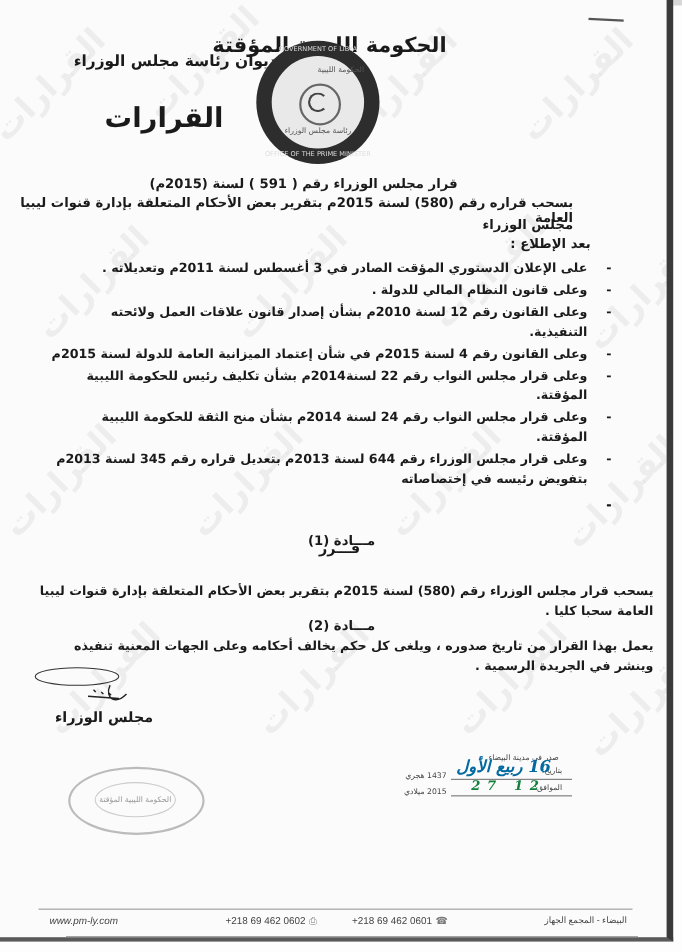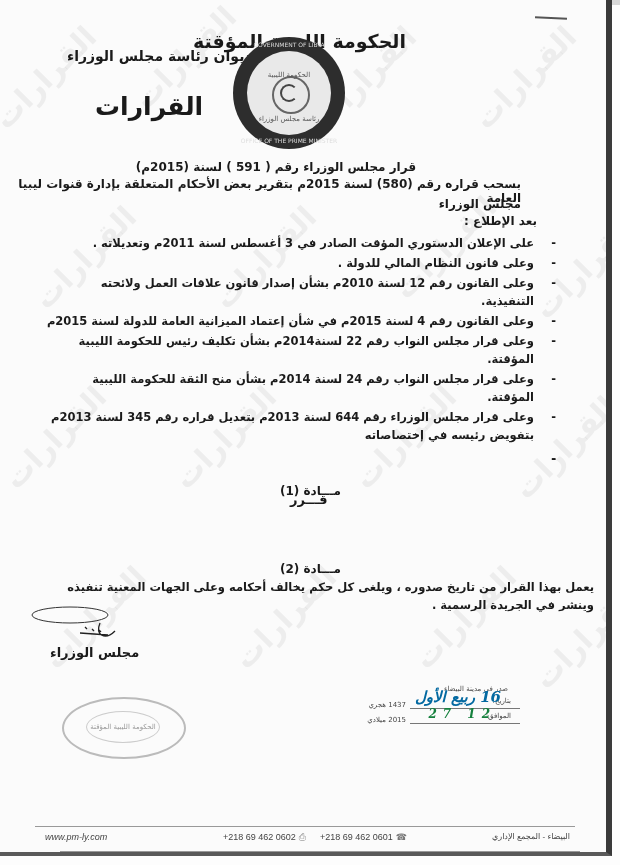--- a/index.html
+++ b/index.html
@@ -42,21 +42,21 @@
   .dr1 { top:697px; } .dr2 { top:712px; }
   .hand1 { right:105px; top:688px; font-size:15px; font-style:italic; font-weight:bold; color:#0369a1; font-family:"DejaVu Serif", serif;margin-left:44px; }
   .hand2 { right:110px; top:707px; font-size:12px; font-style:italic; font-weight:bold; color:#15803d; font-family:"DejaVu Serif", serif; letter-spacing:6px; }
   .hijri { right:200px; top:701px; font-size:7px; color:#444; }
   .greg { right:200px; top:716px; font-size:7px; color:#444; }
   .uline { position:absolute; height:1px; background:#777; }
   .footer-line-top { left:35px; top:826px; width:540px; height:1px; background:#999; }
   .footer-line-bot { left:60px; top:851px; width:520px; height:1px; background:#999; }
   .footer { left:35px; top:832px; width:545px; font-size:9px; color:#444; font-family:"Liberation Sans", sans-serif; }
   .f-web { position:absolute; left:10px; top:0;font-style:italic; }
-  .f-fax { position:absolute; left:188px; top:0; }
+  .f-fax { position:absolute; left:170px; top:0; }
   .f-tel { position:absolute; left:285px; top:0; }
   .f-addr { position:absolute; right:10px; top:0; font-size:8px; }
   .ico { display:inline-block; font-size:9px; margin:0 3px; color:#777; }
 </style>
 </head>
 <body>
 
 <div class="topline"></div>
 <div class="page">
 
@@ -82,21 +82,21 @@
   <div class="abs dash-mark"></div>
   <div class="abs gov-title rtl">الحكومة الليبية المؤقتة</div>
   <div class="abs office-title rtl">ديوان رئاسة مجلس الوزراء</div>
   <div class="abs decisions rtl">القرارات</div>
 
   <div class="abs seal">
     <div class="seal-txt" style="top:4px">GOVERNMENT OF LIBYA</div>
     <div class="seal-inner">
       <div class="seal-ring"></div>
       <div class="seal-cres"></div>
-      <div style="position:absolute;top:20px;width:84px;text-align:center;font-size:7px;color:#555" class="rtl">الحكومة الليبية</div>
+      <div style="position:absolute;top:8px;width:84px;font-size:7px;color:#555" class="rtl">الحكومة الليبية</div>
       <div style="position:absolute;top:64px;width:84px;text-align:center;font-size:7px;color:#555" class="rtl">رئاسة مجلس الوزراء</div>
     </div>
     <div class="seal-txt" style="top:100px">OFFICE OF THE PRIME MINISTER</div>
   </div>
 
   <div class="abs title-line rtl">قرار مجلس الوزراء رقم ( 591 ) لسنة (2015م)</div>
   <div class="abs subject-line rtl">بسحب قراره رقم (580) لسنة 2015م بتقرير بعض الأحكام المتعلقة بإدارة قنوات ليبيا العامة</div>
   <div class="abs council rtl">مجلس الوزراء</div>
   <div class="abs after-review rtl">بعد الإطلاع :</div>
 
@@ -107,20 +107,21 @@
     <div class="clause"><span class="bullet">-</span><span>وعلى القانون رقم 4 لسنة 2015م في شأن إعتماد الميزانية العامة للدولة لسنة 2015م</span></div>
     <div class="clause"><span class="bullet">-</span><span>وعلى قرار مجلس النواب رقم 22 لسنة2014م بشأن تكليف رئيس للحكومة الليبية المؤقتة.</span></div>
     <div class="clause"><span class="bullet">-</span><span>وعلى قرار مجلس النواب رقم 24 لسنة 2014م بشأن منح الثقة للحكومة الليبية المؤقتة.</span></div>
     <div class="clause"><span class="bullet">-</span><span>وعلى قرار مجلس الوزراء رقم 644 لسنة 2013م بتعديل قراره رقم 345 لسنة 2013م بتفويض رئيسه في إختصاصاته</span></div>
     <div class="clause" style="margin-top:6px"><span class="bullet">-</span></div>
     <div class="clause" style="margin-top:6px"><span class="bullet">-</span></div>
   </div>
 
   <div class="abs decided rtl">قـــرر</div>
   <div class="abs art1 rtl">مـــادة (1)</div>
+  <div class="abs art1-text rtl">يسحب قرار مجلس الوزراء رقم (580) لسنة 2015م بتقرير بعض الأحكام المتعلقة بإدارة قنوات ليبيا العامة سحبا كليا .</div>
   <div class="abs art2 rtl">مـــادة (2)</div>
   <div class="abs art2-text rtl">يعمل بهذا القرار من تاريخ صدوره ، ويلغى كل حكم يخالف أحكامه وعلى الجهات المعنية تنفيذه وينشر في الجريدة الرسمية .</div>
 
   <svg class="abs signature" viewBox="0 0 90 38">
     <ellipse cx="40" cy="10" rx="38" ry="8" fill="none" stroke="#333" stroke-width="1"></ellipse>
     <path d="M70 18 C 65 30, 75 36, 85 26 M50 28 L 78 30 M55 22 l2 2 M62 24 l2 2 M69 25 l2 2" fill="none" stroke="#222" stroke-width="1.3"></path>
   </svg>
   <div class="abs sign-label rtl">مجلس الوزراء</div>
   <div class="abs stamp">
     <div class="stamp-in rtl">الحكومة الليبية المؤقتة</div>
@@ -134,16 +135,16 @@
   <div class="abs date-row dr2 rtl">الموافق:</div>
   <div class="abs hand2">27 12</div>
   <div class="abs greg rtl">2015 ميلادي</div>
   <div class="uline" style="left:410px;top:723px;width:110px"></div>
 
   <div class="abs footer-line-top"></div>
   <div class="abs footer">
     <span class="f-web">www.pm-ly.com</span>
     <span class="f-fax"><span>+218 69 462 0602</span><span class="ico">⎙</span></span>
     <span class="f-tel"><span>+218 69 462 0601</span><span class="ico">☎</span></span>
-    <span class="f-addr rtl">البيضاء - المجمع الإداري</span>
+    <span class="f-addr rtl">البيضاء - المجمع الجهاز</span>
   </div>
   <div class="abs footer-line-bot"></div>
 </div>
 
 </body></html>

